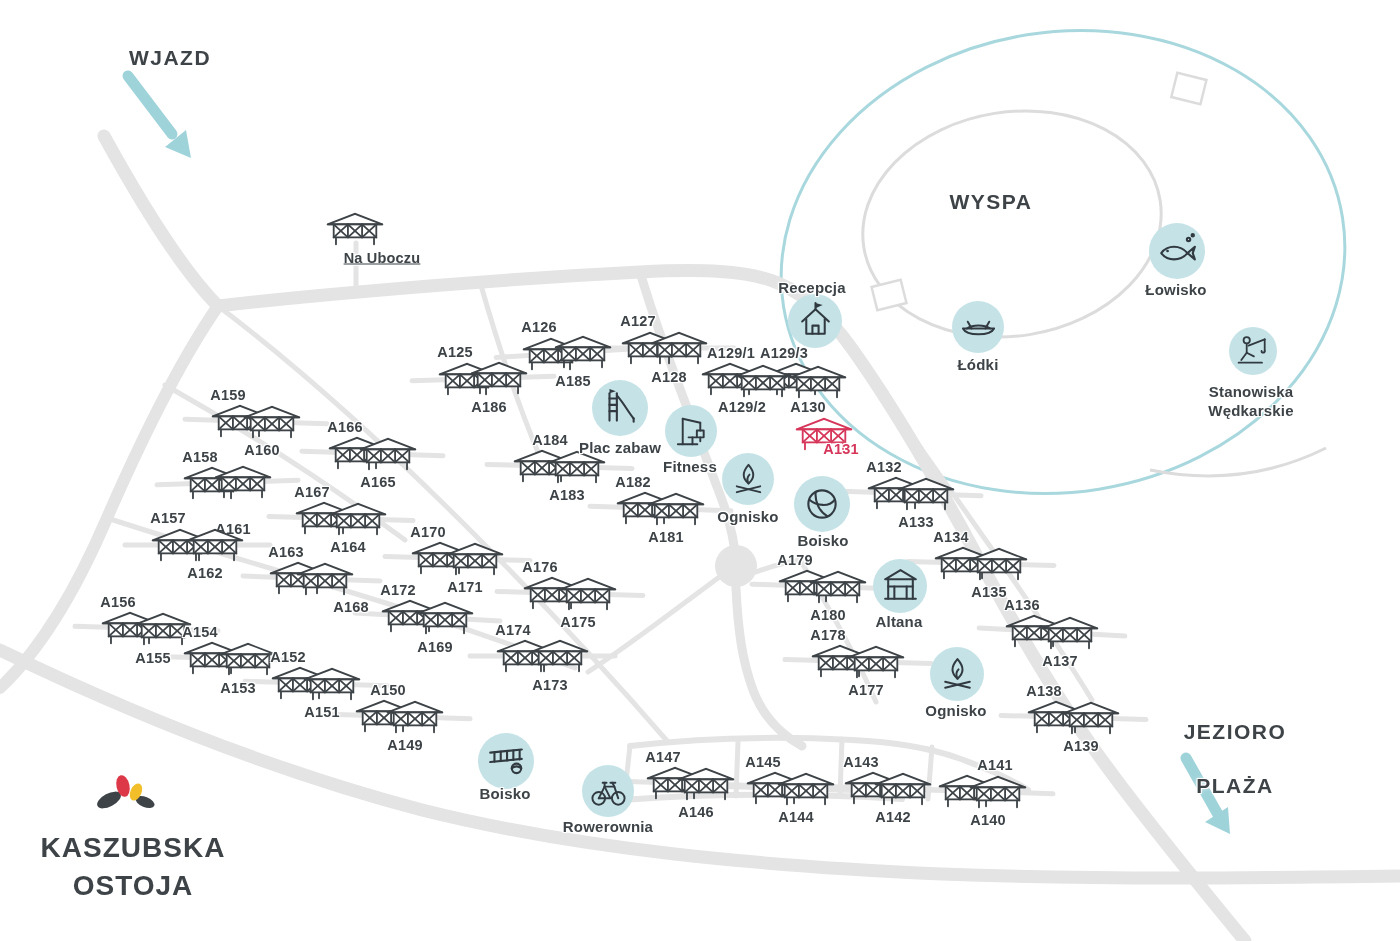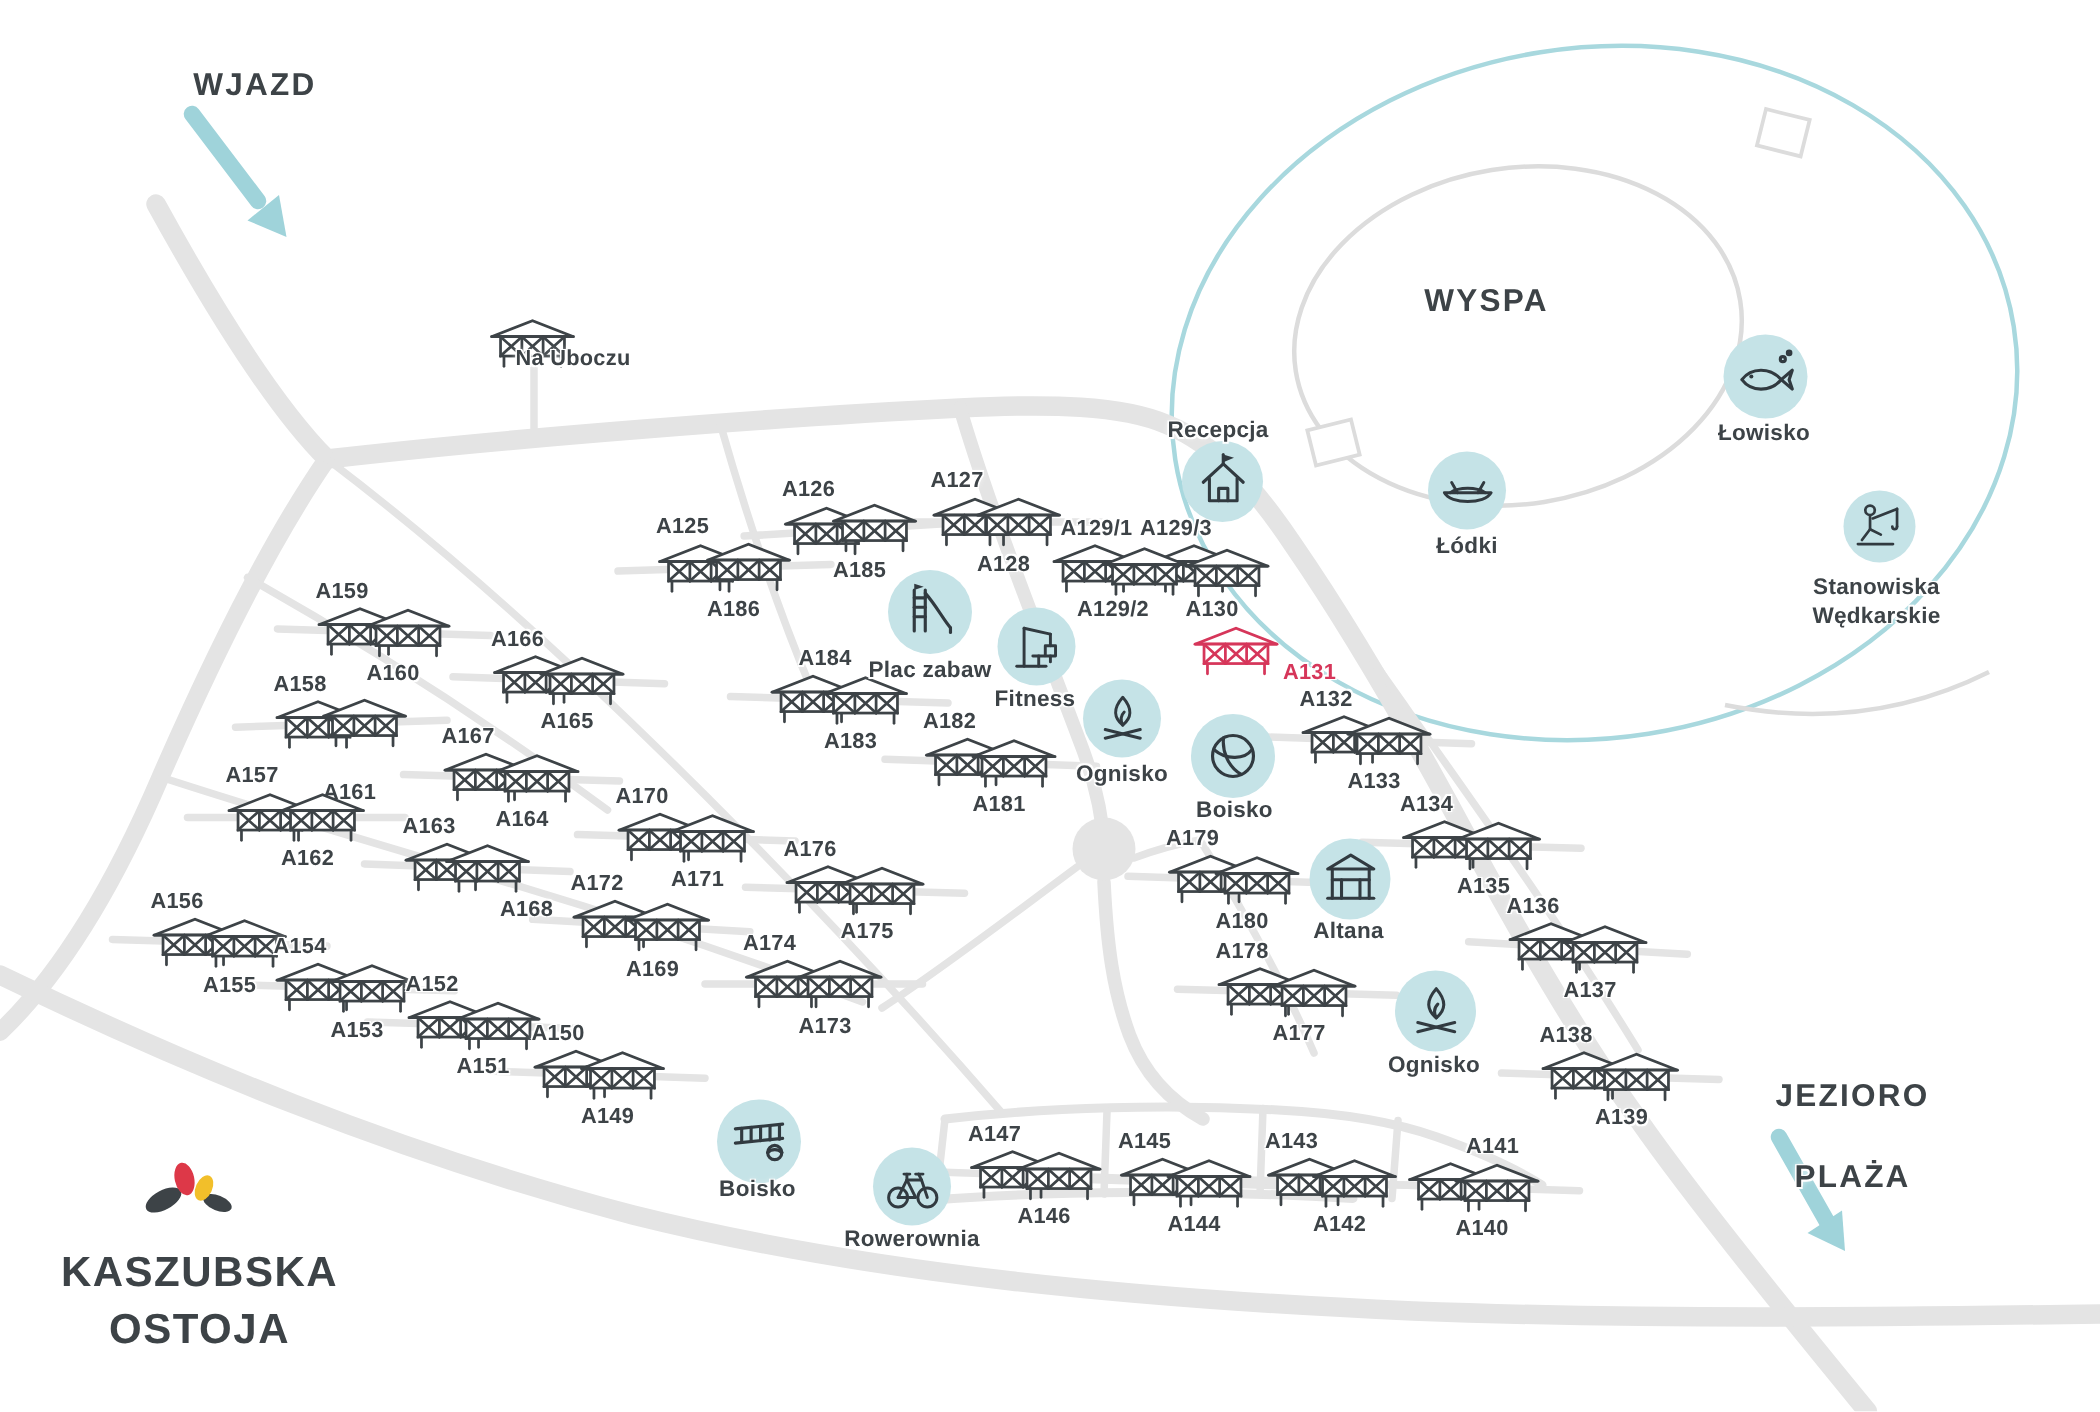--- a/index.html
+++ b/index.html
@@ -222,21 +222,21 @@
     <g>
       <line class="arrow-shaft" x1="1186" y1="758" x2="1220" y2="818"></line>
       <polygon class="arrow-head" points="1230,834 1205,822 1228,807"></polygon>
     </g>
   </svg>
 
   <div id="markers-layer">
       <svg class="marker cabin-icon" viewBox="0 0 76 46" width="58" height="35" style="left: 355px; top: 229px;">
         <use href="#sym-cabin"></use>
       </svg>
-      <div class="mlabel" style="left: 382px; top: 240px;">Na Uboczu</div>
+      <div class="mlabel" style="left: 382px; top: 258px; text-decoration: underline;">Na Uboczu</div>
       <svg class="marker cabin-icon" viewBox="0 0 76 46" width="58" height="35" style="left: 467px; top: 379px;">
         <use href="#sym-cabin"></use>
       </svg>
       <div class="mlabel" style="left: 455px; top: 352px;">A125</div>
       <svg class="marker cabin-icon" viewBox="0 0 76 46" width="58" height="35" style="left: 499px; top: 378px;">
         <use href="#sym-cabin"></use>
       </svg>
       <div class="mlabel" style="left: 489px; top: 407px;">A186</div>
       <svg class="marker cabin-icon" viewBox="0 0 76 46" width="58" height="35" style="left: 551px; top: 354px;">
         <use href="#sym-cabin"></use>
@@ -266,21 +266,21 @@
         <use href="#sym-cabin"></use>
       </svg>
       <div class="mlabel" style="left: 742px; top: 407px;">A129/2</div>
       <svg class="marker cabin-icon" viewBox="0 0 76 46" width="58" height="35" style="left: 818px; top: 382px;">
         <use href="#sym-cabin"></use>
       </svg>
       <div class="mlabel" style="left: 808px; top: 407px; text-align: center;">A130</div>
       <svg class="marker cabin-icon red" viewBox="0 0 76 46" width="58" height="35" style="left: 824px; top: 434px;">
         <use href="#sym-cabin"></use>
       </svg>
-      <div class="mlabel red" style="left: 841px; top: 449px; margin-left: 32px;">A131</div>
+      <div class="mlabel red" style="left: 841px; top: 449px;">A131</div>
       <svg class="marker cabin-icon" viewBox="0 0 76 46" width="58" height="35" style="left: 896px; top: 493px;">
         <use href="#sym-cabin"></use>
       </svg>
       <div class="mlabel" style="left: 884px; top: 467px;">A132</div>
       <svg class="marker cabin-icon" viewBox="0 0 76 46" width="58" height="35" style="left: 926px; top: 494px;">
         <use href="#sym-cabin"></use>
       </svg>
       <div class="mlabel" style="left: 916px; top: 522px;">A133</div>
       <svg class="marker cabin-icon" viewBox="0 0 76 46" width="58" height="35" style="left: 963px; top: 563px;">
         <use href="#sym-cabin"></use>
@@ -422,21 +422,21 @@
         <use href="#sym-cabin"></use>
       </svg>
       <div class="mlabel" style="left: 288px; top: 657px;">A152</div>
       <svg class="marker cabin-icon" viewBox="0 0 76 46" width="58" height="35" style="left: 332px; top: 684px;">
         <use href="#sym-cabin"></use>
       </svg>
       <div class="mlabel" style="left: 322px; top: 712px;">A151</div>
       <svg class="marker cabin-icon" viewBox="0 0 76 46" width="58" height="35" style="left: 384px; top: 716px;">
         <use href="#sym-cabin"></use>
       </svg>
-      <div class="mlabel" style="left: 372px; top: 690px;">A150</div>
+      <div class="mlabel" style="left: 388px; top: 690px;">A150</div>
       <svg class="marker cabin-icon" viewBox="0 0 76 46" width="58" height="35" style="left: 415px; top: 717px;">
         <use href="#sym-cabin"></use>
       </svg>
       <div class="mlabel" style="left: 405px; top: 745px;">A149</div>
       <svg class="marker cabin-icon" viewBox="0 0 76 46" width="58" height="35" style="left: 807px; top: 586px;">
         <use href="#sym-cabin"></use>
       </svg>
       <div class="mlabel" style="left: 795px; top: 560px;">A179</div>
       <svg class="marker cabin-icon" viewBox="0 0 76 46" width="58" height="35" style="left: 838px; top: 587px;">
         <use href="#sym-cabin"></use>

